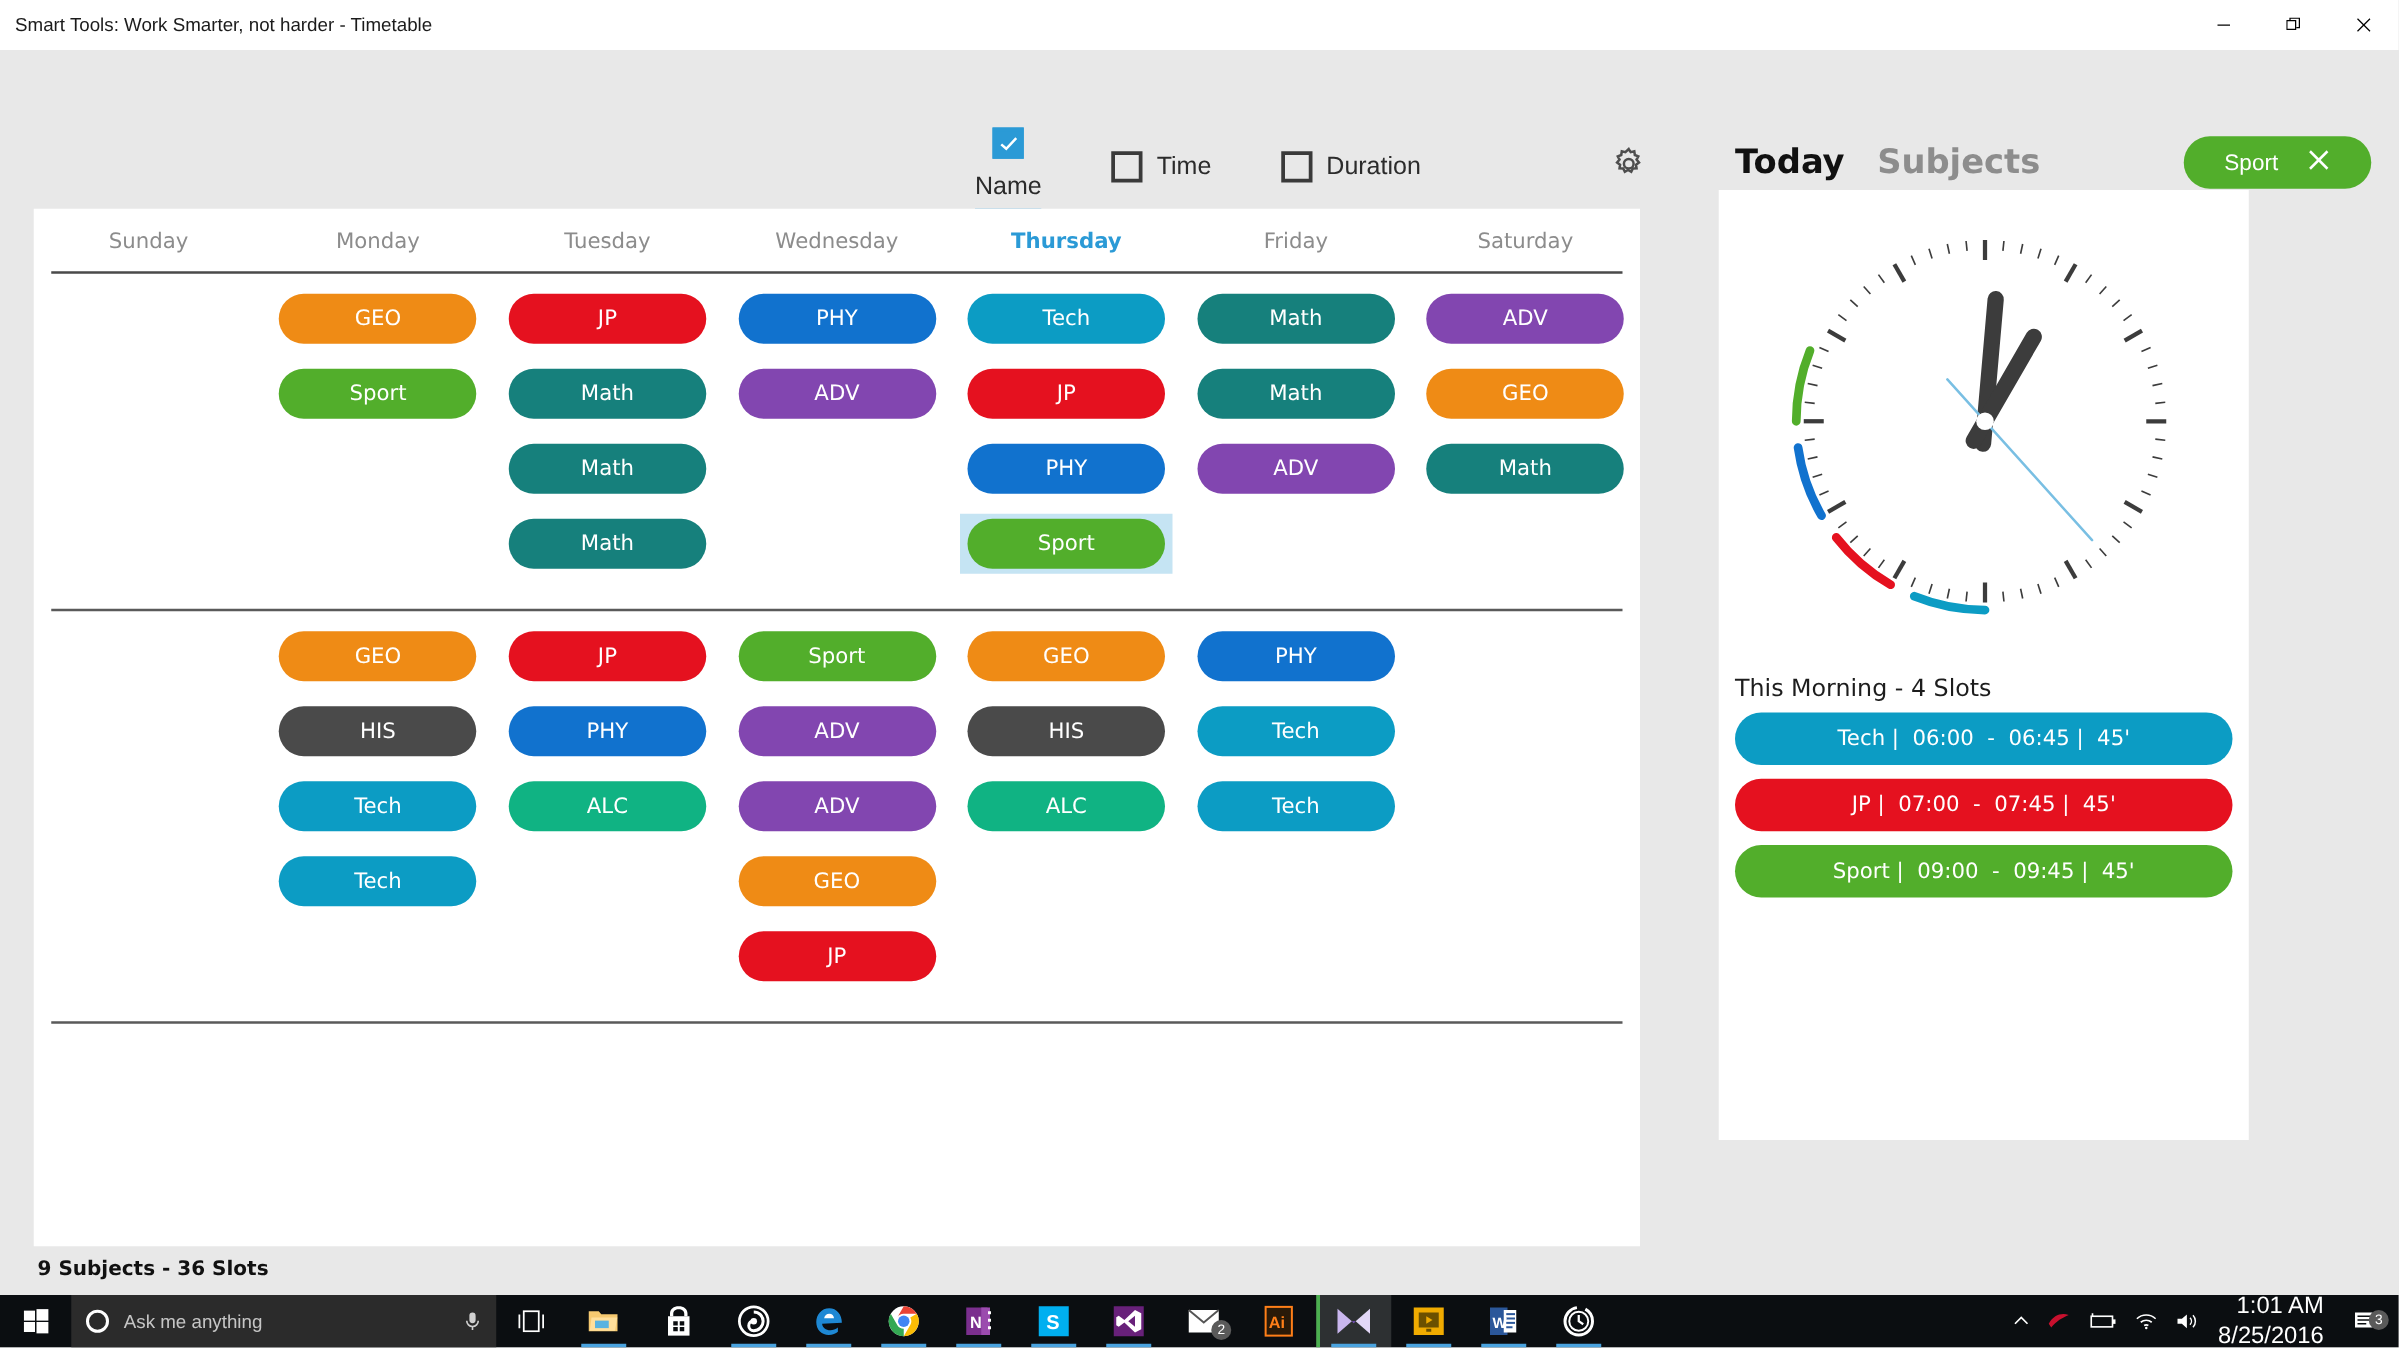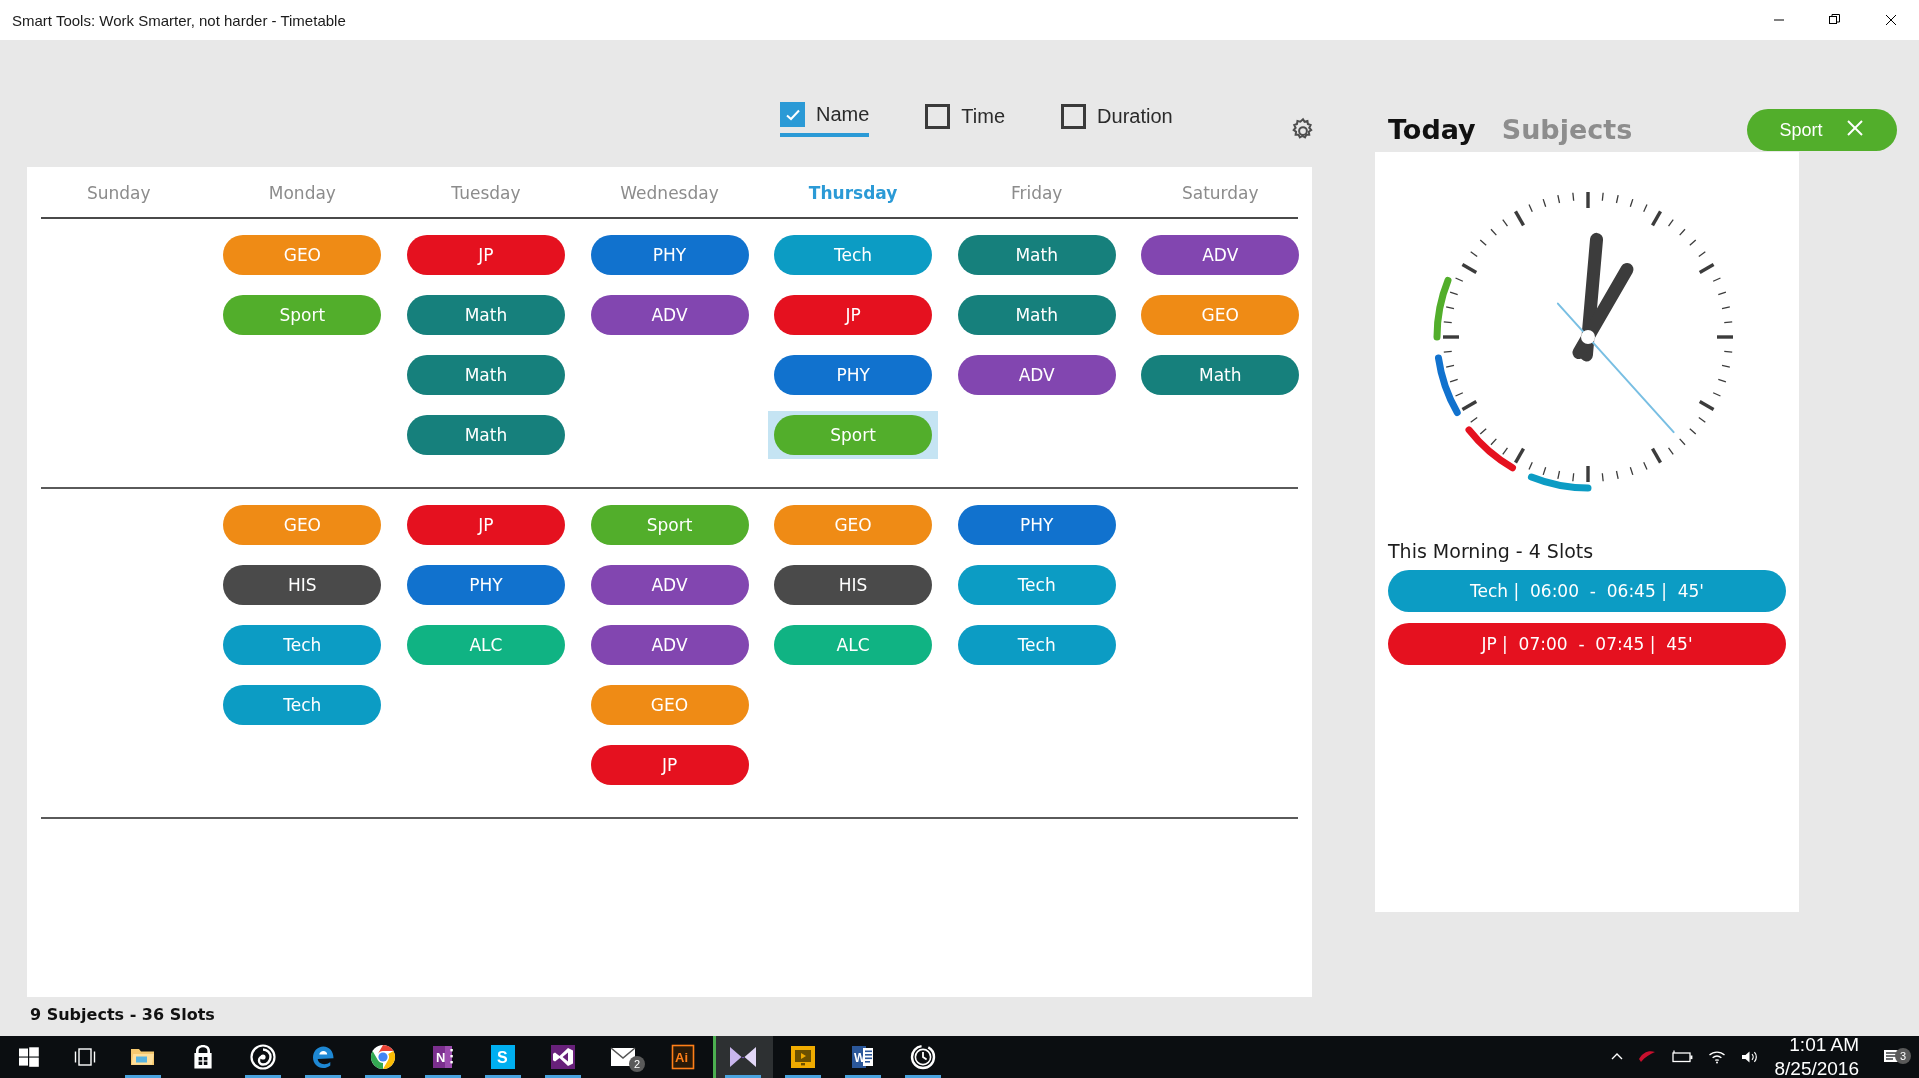--- a/index.html
+++ b/index.html
@@ -41,21 +41,21 @@
   
   .modes { position: absolute; left: 780px; top: 62px; display: flex; align-items: center; gap: 56px; }
   .mode { display: flex; align-items: center; gap: 11px; padding-bottom: 6px; }
   .mode .box {
     width: 25px; height: 25px; border: 3px solid #3a3a3a; background: transparent;
     display: flex; align-items: center; justify-content: center;
   }
   .mode.checked .box { background: #2b9ad6; border-color: #2b9ad6; }
   .mode .box svg { display: block; }
   .mode .lbl { font-size: 20px; color: #2b2b2b; }
-  .mode.checked { border-bottom: 4px solid #2b9ad6; }
+  .mode.checked { border-bottom: 4px solid #2b9ad6; flex-direction: column; }
 
   .gear { position: absolute; left: 1288px; top: 76px; cursor: pointer; }
 
   
   .sheet {
     position: absolute; left: 27px; top: 127px; width: 1285px; height: 830px;
     background: #fff;
   }
   .dayrow { display: flex; padding-top: 16px; }
   .daycell {
@@ -441,32 +441,44 @@
               <line x1="196" y1="180.5884572681199" x2="244" y2="97.45001850481378" stroke="#3c3c3c" stroke-width="13" stroke-linecap="round"></line>
               <line x1="174.88912271385138" y1="131.55848285351726" x2="290.64871761393385" y2="260.12253766110643" stroke="#79bfe3" stroke-width="2" stroke-linecap="round"></line>
               <circle cx="205" cy="165" r="7" fill="#fff"></circle>
             </svg>
         </div>
 
         <div class="slots-title">This Morning - 4 Slots</div>
         <div class="slot-list" id="slotlist">
             <div class="slot" style="background: rgb(12, 156, 196);">Tech |  06:00  -  06:45 |  45'</div>
             <div class="slot" style="background: rgb(229, 17, 31);">JP |  07:00  -  07:45 |  45'</div>
+            <div class="slot" style="background: rgb(82, 174, 43);">Sport |  09:00  -  09:45 |  45'</div>
           </div>
       </div>
     </div>
   </div>
 
   <div class="taskbar">
     <div class="start">
       <svg width="20" height="20" viewBox="0 0 20 20">
         <rect x="0" y="1.5" width="9" height="8" fill="#fff"></rect>
         <rect x="10.2" y="0.3" width="9.6" height="9.2" fill="#fff"></rect>
         <rect x="0" y="10.6" width="9" height="8" fill="#fff"></rect>
         <rect x="10.2" y="10.6" width="9.6" height="9.2" fill="#fff"></rect>
+      </svg>
+    </div>
+    <div class="cortana">
+      <svg width="22" height="22" viewBox="0 0 22 22">
+          <circle cx="11" cy="11" r="8" fill="none" stroke="#fff" stroke-width="2.4"></circle>
+        </svg>
+      <span class="txt">Ask me anything</span>
+      <svg width="18" height="18" viewBox="0 0 18 18">
+        <rect x="6.5" y="2" width="5" height="8.5" rx="2.5" fill="#d0d0d0"></rect>
+        <path d="M4.4 8.6a4.6 4.6 0 0 0 9.2 0" fill="none" stroke="#d0d0d0" stroke-width="1.3"></path>
+        <line x1="9" y1="13.2" x2="9" y2="16" stroke="#d0d0d0" stroke-width="1.3"></line>
       </svg>
     </div>
     <div class="taskview">
       <svg width="22" height="18" viewBox="0 0 22 18">
         <rect x="5" y="1" width="12" height="16" fill="none" stroke="#fff" stroke-width="1.4"></rect>
         <line x1="1.5" y1="3.5" x2="1.5" y2="14.5" stroke="#fff" stroke-width="1.4"></line>
         <line x1="20.5" y1="3.5" x2="20.5" y2="14.5" stroke="#fff" stroke-width="1.4"></line>
       </svg>
     </div>
     <div class="tb-icons" id="tbicons">

